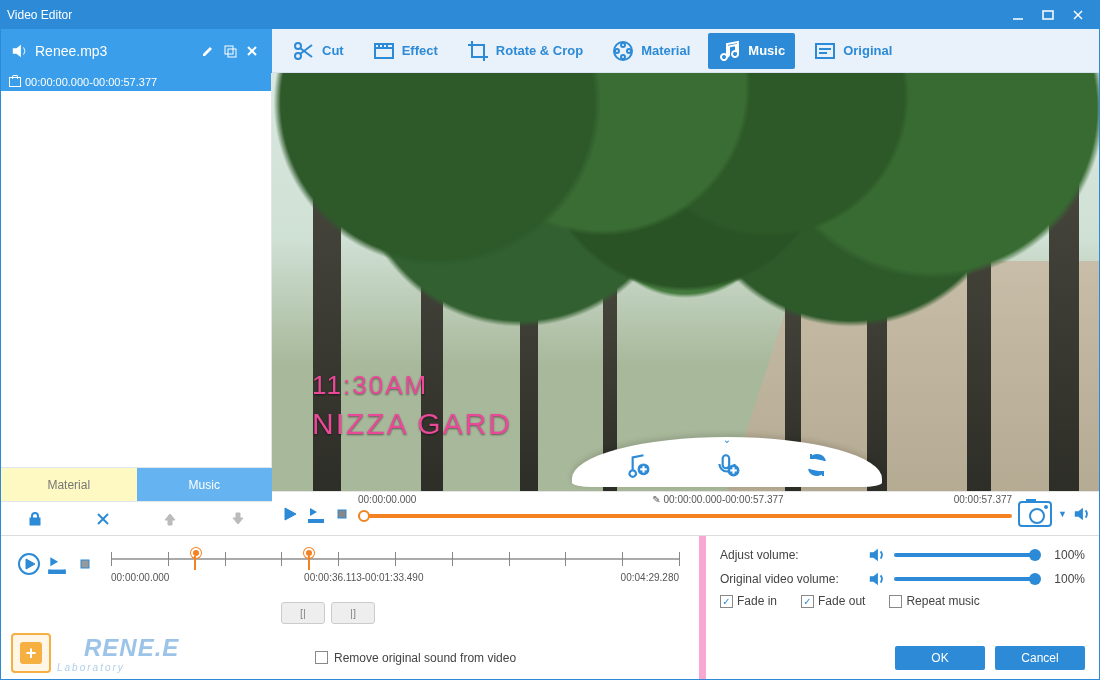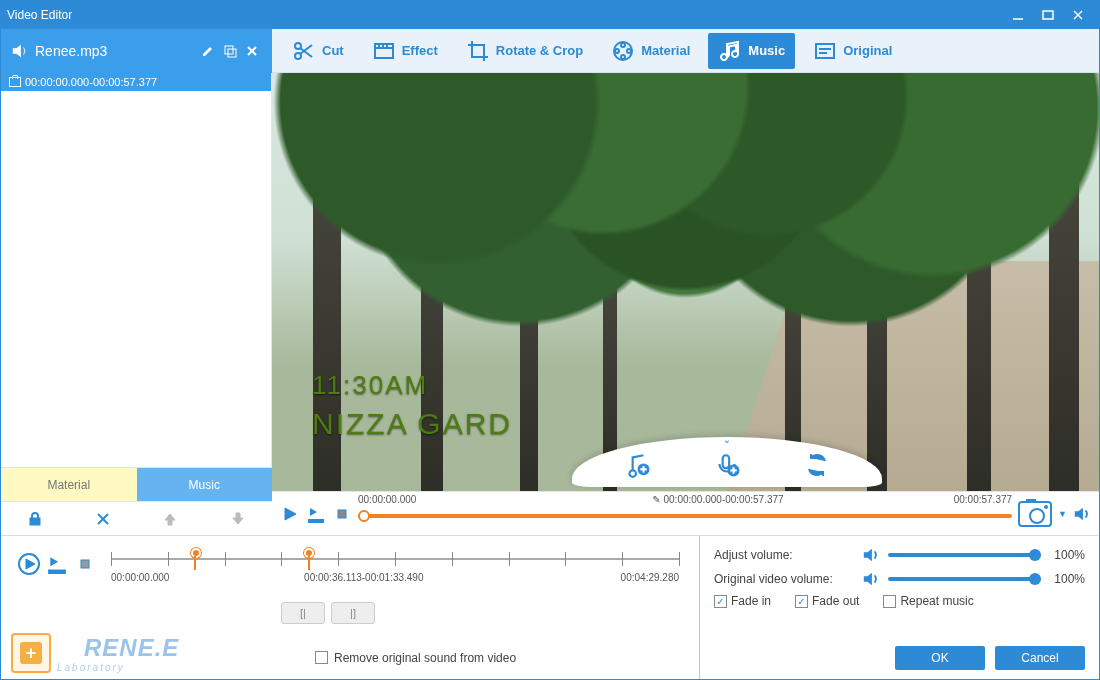--- a/index.html
+++ b/index.html
@@ -51,21 +51,21 @@
     radial-gradient(circle at 20% 10%, #2e5a2a 0 22%, transparent 23%),
     radial-gradient(circle at 40% 5%, #3a6d34 0 25%, transparent 26%),
     radial-gradient(circle at 60% 8%, #2d5827 0 24%, transparent 25%),
     radial-gradient(circle at 80% 12%, #386b32 0 23%, transparent 24%),
     radial-gradient(circle at 50% 25%, #2a5325 0 30%, transparent 31%),
     radial-gradient(circle at 30% 30%, #326030 0 26%, transparent 27%),
     radial-gradient(circle at 70% 30%, #2e5a2a 0 26%, transparent 27%),
     radial-gradient(circle at 50% 45%, #447a3e 0 20%, transparent 21%);
 }
 .trunk { position:absolute; bottom:0; width:28px; background: linear-gradient(#4a4a40,#2e2e28); }
-.overlay-text { position:absolute; left:40px; bottom:50px; color:#4d7c0f; font-family: Georgia, serif; font-size:26px; text-shadow:0 1px 2px rgba(0,0,0,.5); letter-spacing:2px;margin-top:16px;}
+.overlay-text { position:absolute; left:40px; bottom:50px; color:#ec4899; font-family: Georgia, serif; font-size:26px; text-shadow:0 1px 2px rgba(0,0,0,.5); letter-spacing:2px;margin-top:16px;}
 .overlay-text .line2 { font-size:30px; margin-top:6px; }
 
 
 .bubble { position:absolute; bottom:4px; left:300px; width:310px; height:50px; background:#fff; border-radius: 60% 60% 8% 8% / 100% 100% 10% 10%; box-shadow: 0 -2px 6px rgba(0,0,0,.15); display:flex; align-items:center; justify-content:space-around; padding: 6px 20px 0 20px;}
 .bubble .bbtn { width:30px; height:30px; display:flex; align-items:center; justify-content:center; cursor:pointer; }
 .bubble svg { stroke:#2c8ad6; fill:#2c8ad6; }
 .bubble .caret { position:absolute; top:-3px; left:50%; transform:translateX(-50%); font-size:10px; color:#2c8ad6; cursor:pointer;}
 
 
 .scrub-row { height:44px; background:#fff; display:flex; align-items:center; padding: 0 8px; gap:6px; border-top:1px solid #e5e5e5; }
@@ -96,21 +96,21 @@
 .bracket-row { position:absolute; left:280px; top:66px; display:flex; gap:6px; }
 .bracket { width:44px; height:22px; background:#eee; border:1px solid #ccc; border-radius:3px; display:flex; align-items:center; justify-content:center; cursor:pointer; color:#888; font-size:11px;}
 
 .brand { position:absolute; left:10px; bottom:6px; display:flex; align-items:center; gap:6px; }
 .brand .logo { width:40px; height:40px; background:#fff6e8; border:2px solid #f5b041; border-radius:4px; display:flex; align-items:center; justify-content:center; }
 .brand .plus { width:22px; height:22px; background:#f5b041; color:#fff; font-size:18px; font-weight:bold; display:flex; align-items:center; justify-content:center; border-radius:3px; }
 .brand-text { color:#9cc3e8; font-family: Georgia, serif; font-style:italic; }
 .brand-text .l1 { font-size:24px; font-weight:bold; letter-spacing:1px;margin-left:27px; }
 .brand-text .l2 { font-size:10px; letter-spacing:2px; color:#b0cfe8; }
 
-.bottom-right { width:400px; border-left:1px solid #f9a8d4; padding: 10px 14px 6px 14px; display:flex; flex-direction:column; gap:6px; font-size:12px; color:#444; }
+.bottom-right { width:400px; border-left:7px solid #f9a8d4; padding: 10px 14px 6px 14px; display:flex; flex-direction:column; gap:6px; font-size:12px; color:#444; }
 .vol-row { display:flex; align-items:center; gap:8px; }
 .vol-row .lbl { width:140px; }
 .vol-row .spk2 { width:18px; cursor:pointer; }
 .vol-row .slider { flex:1; height:4px; background:#2c8ad6; border-radius:2px; position:relative; cursor:pointer; }
 .vol-row .slider .th { position:absolute; right:-6px; top:-4px; width:12px; height:12px; background:#2c8ad6; border-radius:50%; }
 .vol-row .pct { width:42px; text-align:right; }
 .chk-row { display:flex; gap:24px; align-items:center; }
 .chk { display:flex; align-items:center; gap:4px; cursor:pointer; }
 .chk .box { width:13px; height:13px; border:1px solid #888; display:flex; align-items:center; justify-content:center; font-size:10px; color:#2c8ad6; }
 

